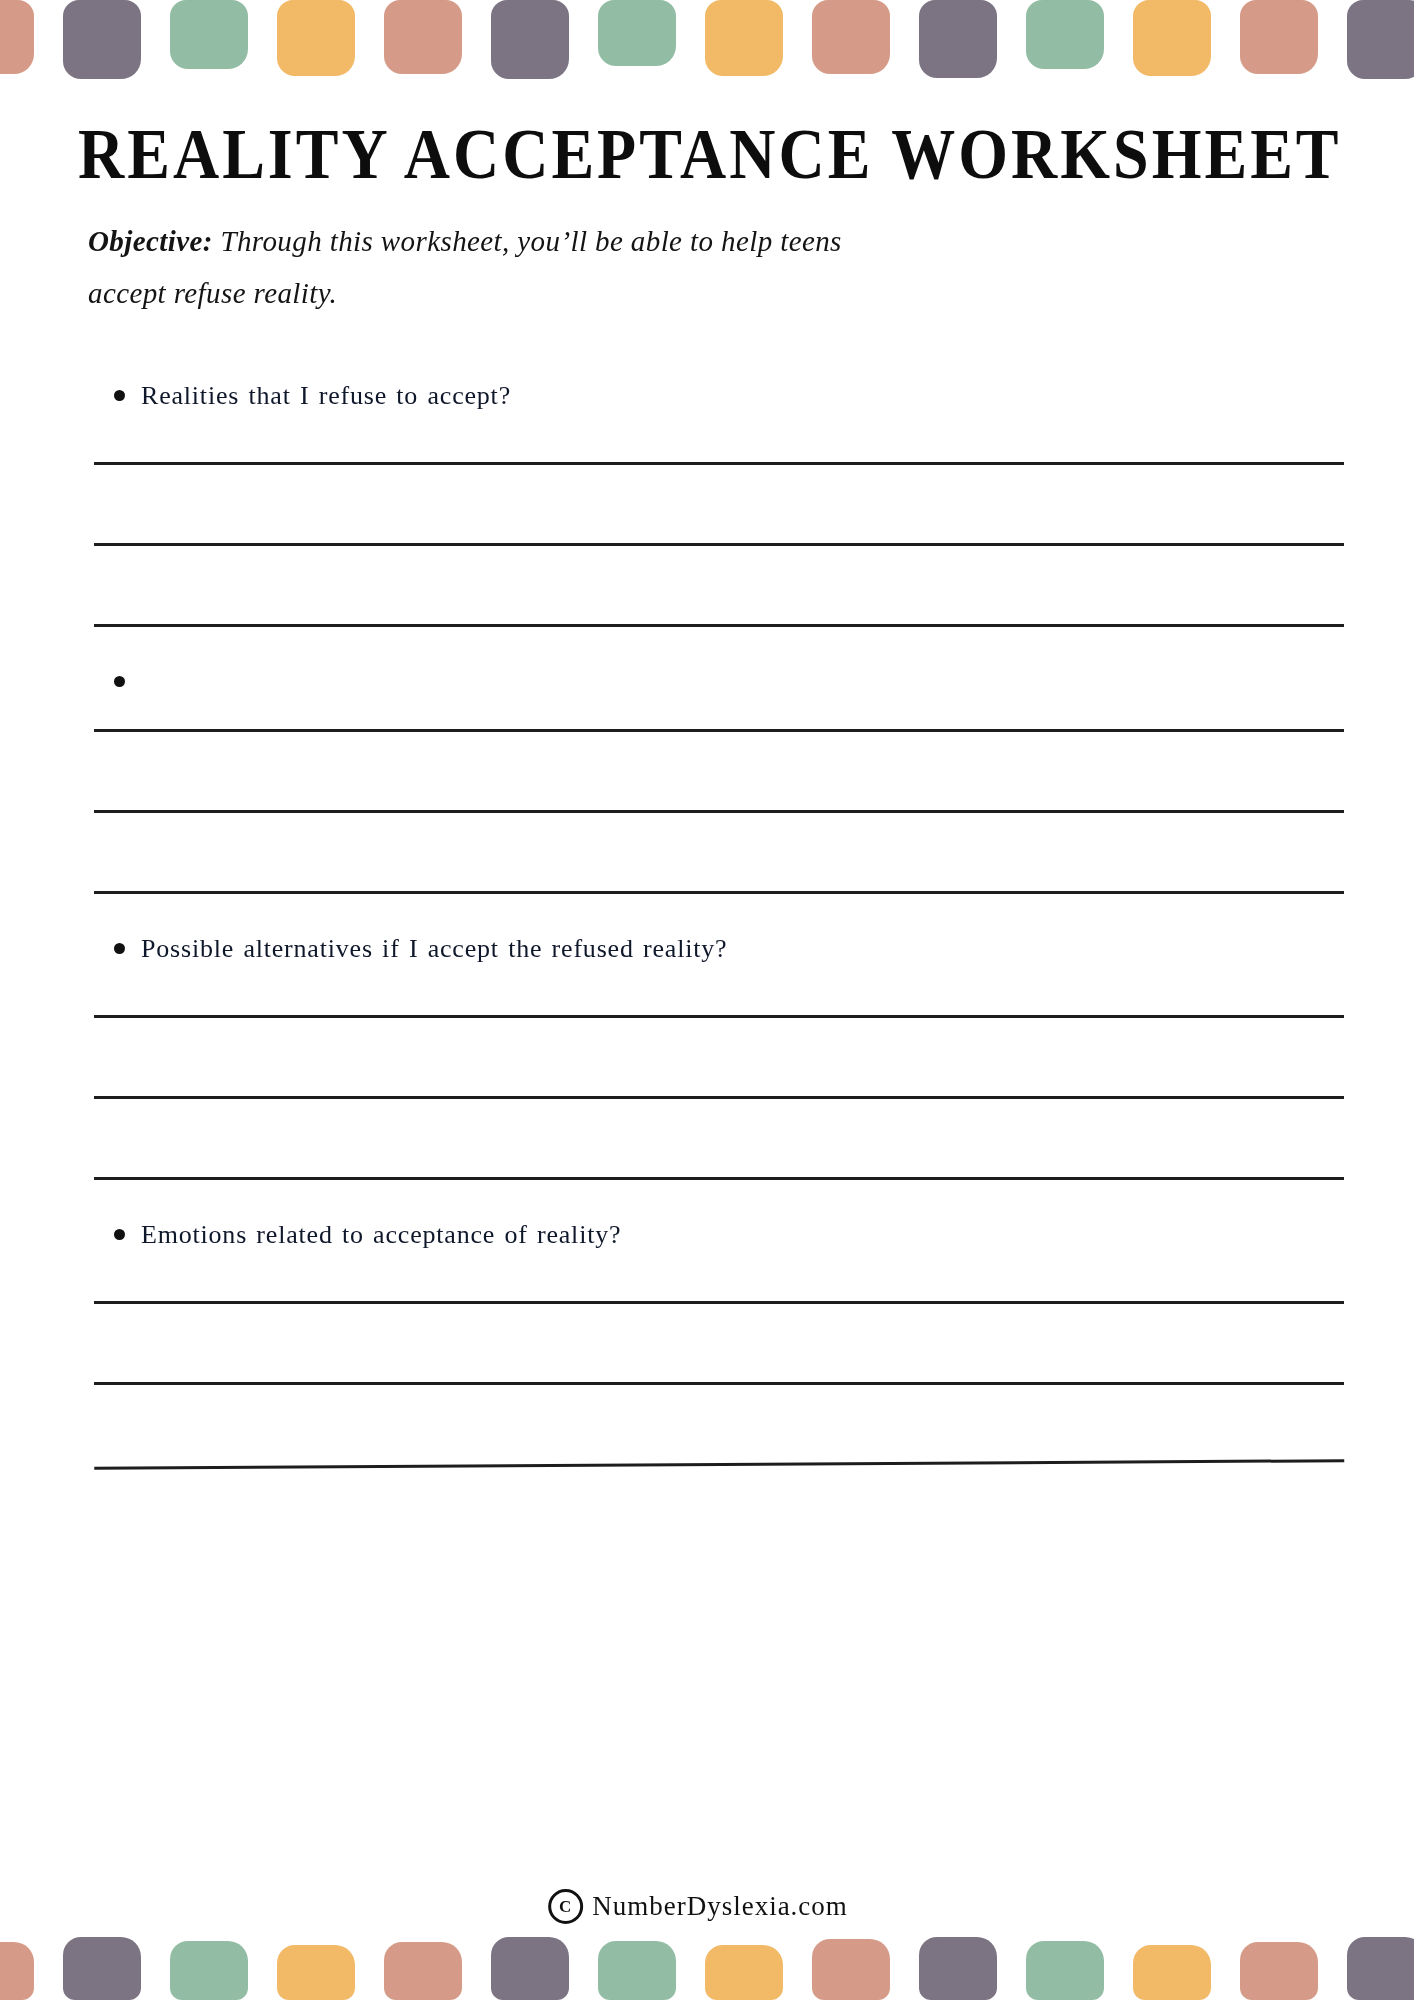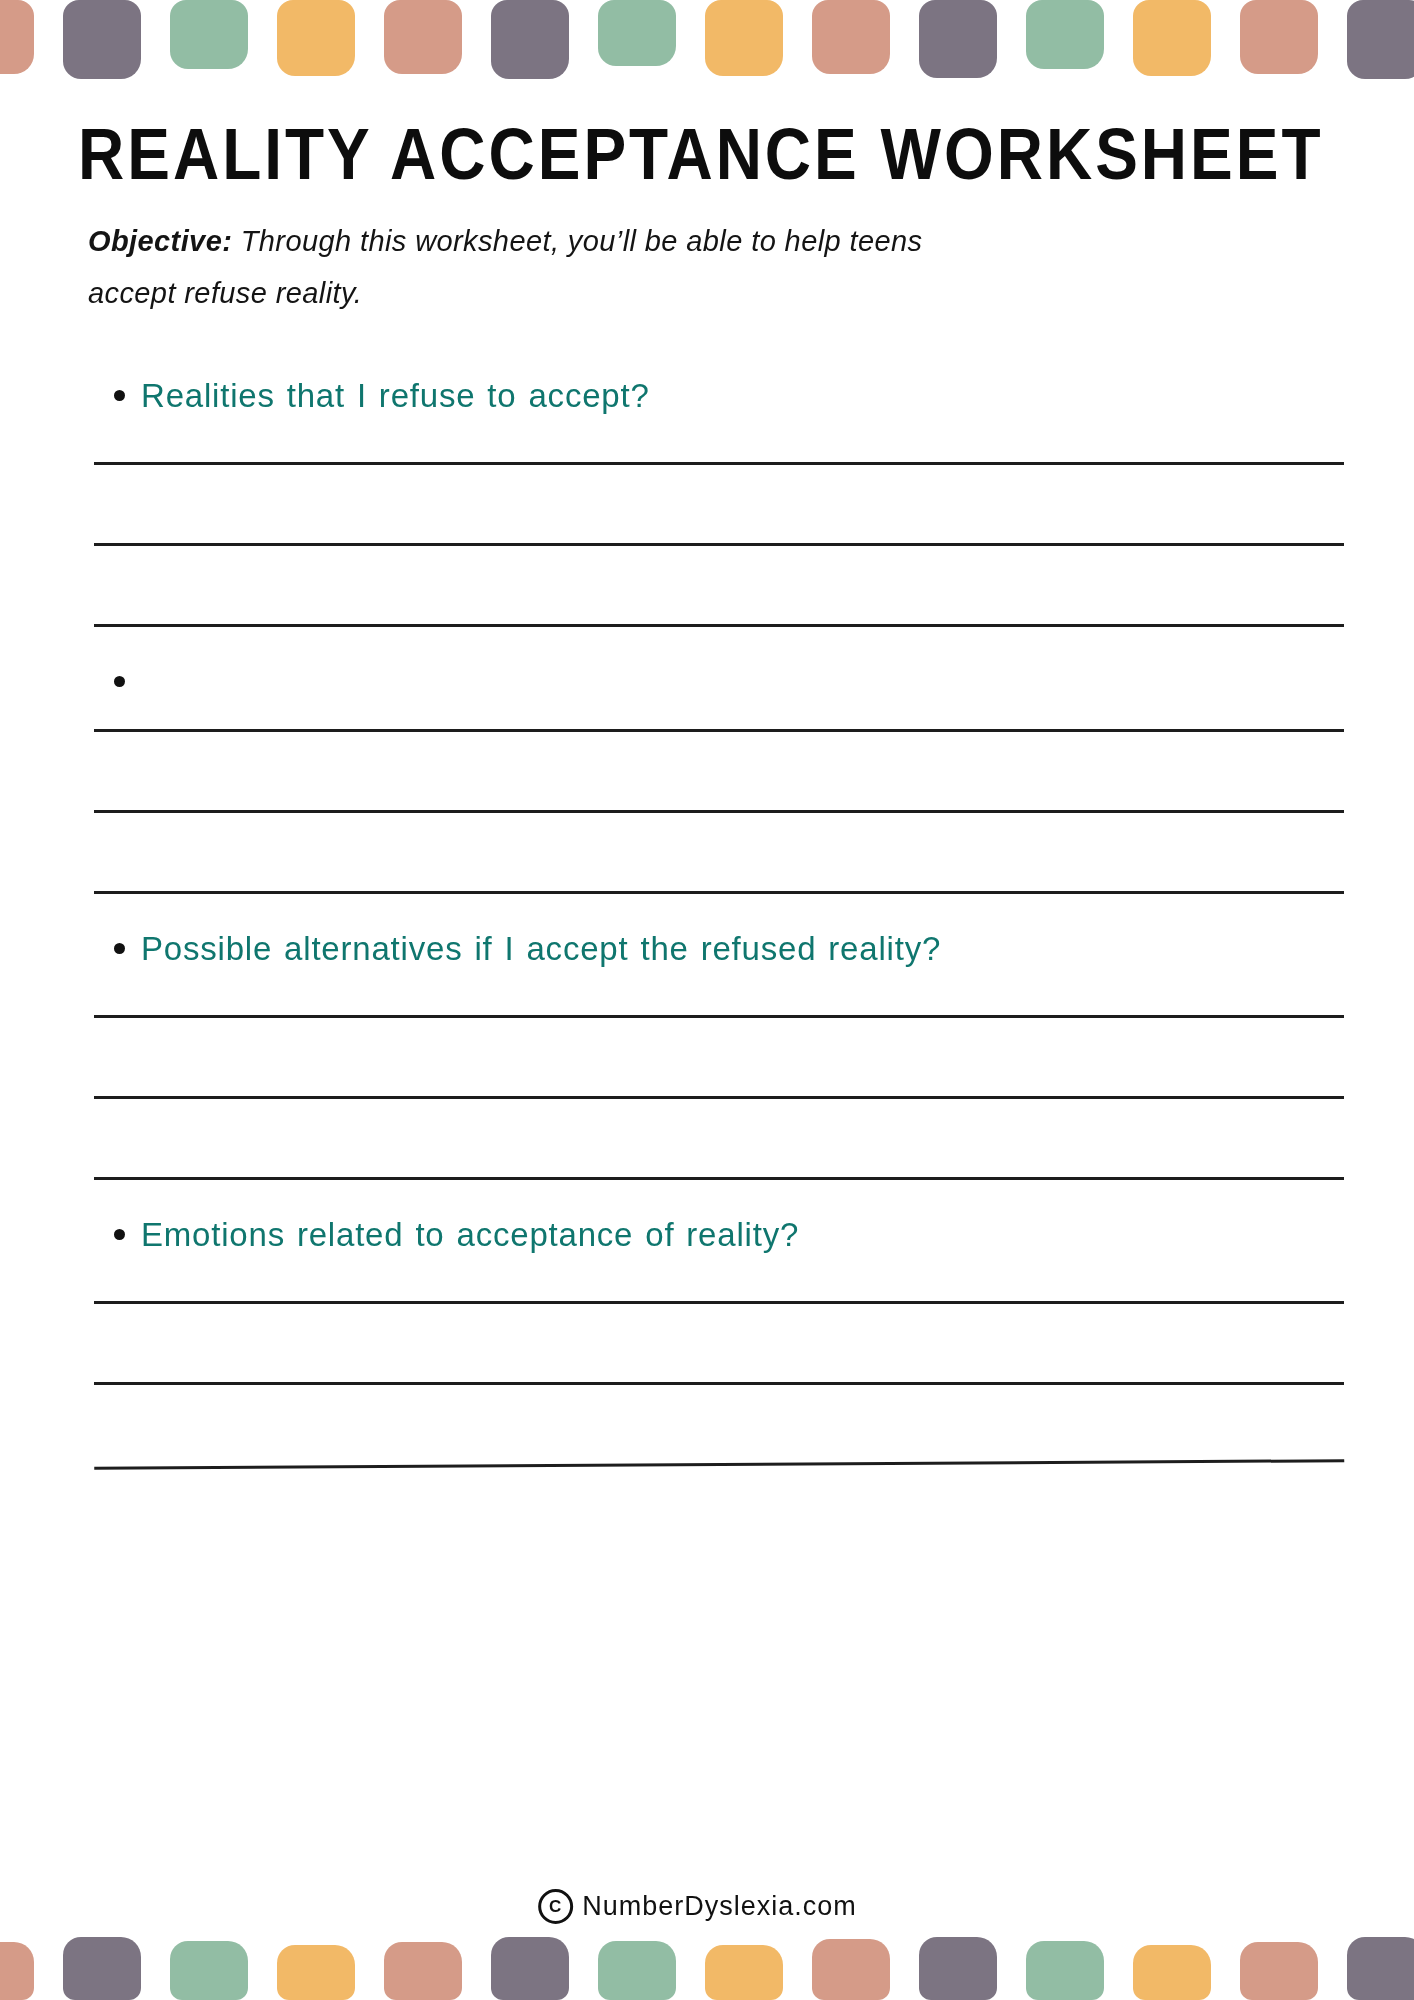--- a/index.html
+++ b/index.html
@@ -2,21 +2,21 @@
 <html><head>
 <meta charset="utf-8">
 <style>
   html, body { margin: 0; padding: 0; background: #e8e8e8; }
   .page {
     position: relative;
     width: 1414px;
     height: 2000px;
     background: #ffffff;
     overflow: hidden;
-    font-family: Liberation Sans, sans-serif;
+    font-family: Liberation Serif, serif;
     color: #1b1b1b;
   }
 
   
   .border-row {
     position: absolute;
     left: -44px;
     width: 1520px;
     display: flex;
     gap: 29px;
@@ -72,25 +72,25 @@
   }
   .bullet {
     flex: 0 0 11px;
     width: 11px;
     height: 11px;
     margin-top: 19px;
     border-radius: 50%;
     background: #111;
   }
   .q-text {
-    font-size: 33px;
+    font-size: 26px;
     line-height: 49px;
     letter-spacing: 0.8px;
     word-spacing: 2px;
-    color: #0f766e;
+    color: #0f172a;
   }
   .answer-line {
     height: 78px;
     border-bottom: 3px solid #1d1d1d;
   }
   .answer-line:first-child { height: 42px; }
   .question-block:nth-of-type(4) .answer-line:nth-child(3) {
     transform: rotate(-0.35deg);
   }
 

